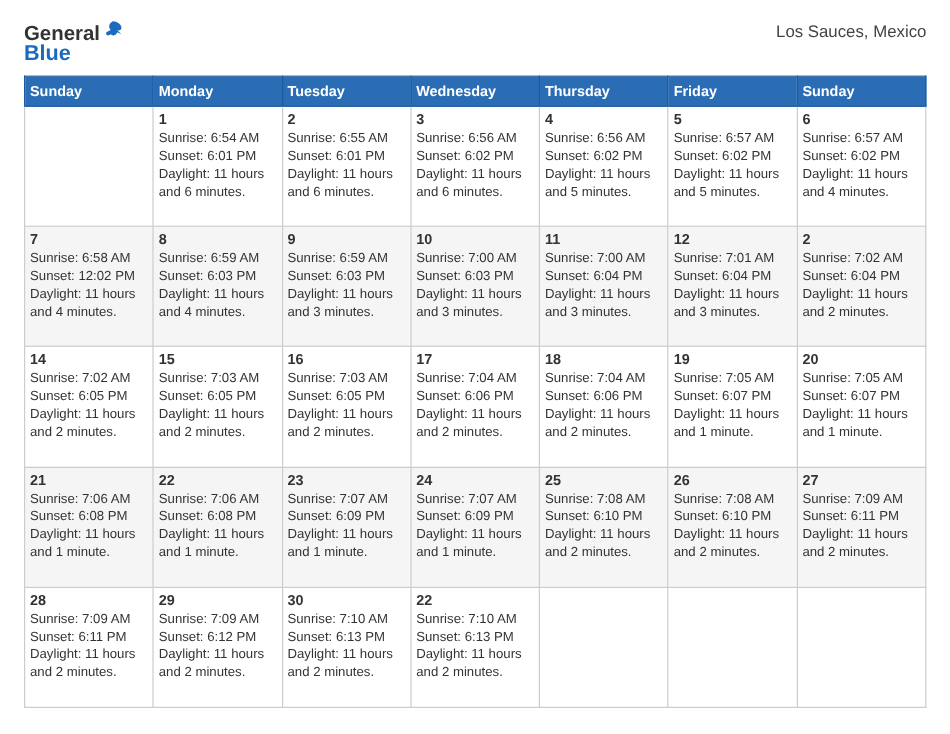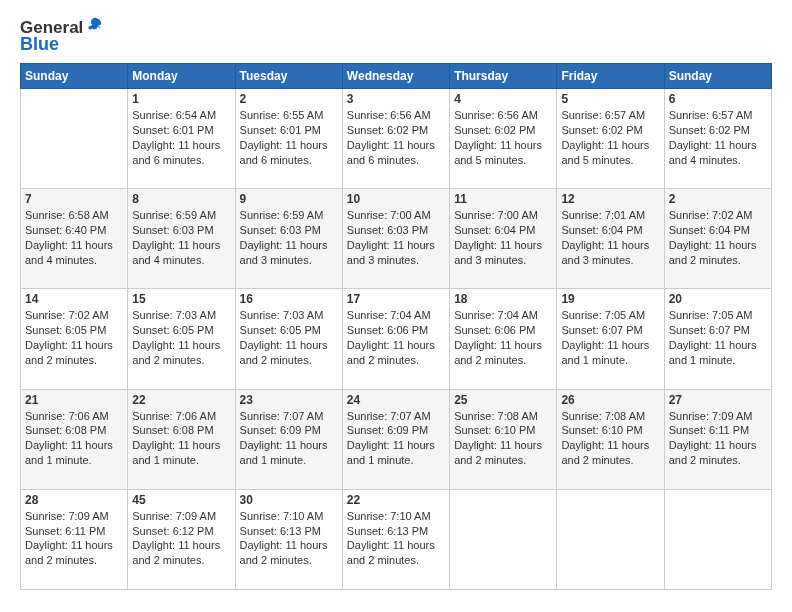--- a/index.html
+++ b/index.html
@@ -93,20 +93,21 @@
         <div style="display:flex;align-items:center;">
           <span class="logo-general" style="font-size:17px;font-weight:bold;color:#333;">General</span>
           <svg width="18" height="18" viewBox="0 0 20 20" style="margin-left:2px;margin-top:-6px;">
             <path d="M10 2 C14 2 18 5 18 8 C18 10 16 11 14 10 L18 14 L14 12 C13 15 10 16 8 14 C6 16 3 15 4 12 L8 10 C6 8 6 4 10 2Z" fill="#1a6abf"></path>
           </svg>
         </div>
         <div style="font-size:18px;font-weight:bold;color:#1a6abf;margin-top:-4px;">Blue</div>
       </div>
     </div>
     <div class="title-block">
+      <div class="location">Los Sauces, Mexico</div>
     </div>
   </div>
 
   <table class="calendar">
     <thead>
       <tr>
       <th>Sunday</th>
           <th>Monday</th>
           <th>Tuesday</th>
           <th>Wednesday</th>
@@ -158,21 +159,21 @@
             <div class="day-info" style="white-space: pre-line;">Sunrise: 6:57 AM
 Sunset: 6:02 PM
 Daylight: 11 hours
 and 4 minutes.</div>
           </td>
         </tr>
         <tr>
           <td>
             <span class="day-number">7</span>
             <div class="day-info" style="white-space: pre-line;">Sunrise: 6:58 AM
-Sunset: 6:40 PM
+Sunset: 12:02 PM
 Daylight: 11 hours
 and 4 minutes.</div>
           </td>
           <td>
             <span class="day-number">8</span>
             <div class="day-info" style="white-space: pre-line;">Sunrise: 6:59 AM
 Sunset: 6:03 PM
 Daylight: 11 hours
 and 4 minutes.</div>
           </td>
@@ -316,21 +317,21 @@
         </tr>
         <tr>
           <td>
             <span class="day-number">28</span>
             <div class="day-info" style="white-space: pre-line;">Sunrise: 7:09 AM
 Sunset: 6:11 PM
 Daylight: 11 hours
 and 2 minutes.</div>
           </td>
           <td>
-            <span class="day-number">45</span>
+            <span class="day-number">29</span>
             <div class="day-info" style="white-space: pre-line;">Sunrise: 7:09 AM
 Sunset: 6:12 PM
 Daylight: 11 hours
 and 2 minutes.</div>
           </td>
           <td>
             <span class="day-number">30</span>
             <div class="day-info" style="white-space: pre-line;">Sunrise: 7:10 AM
 Sunset: 6:13 PM
 Daylight: 11 hours

